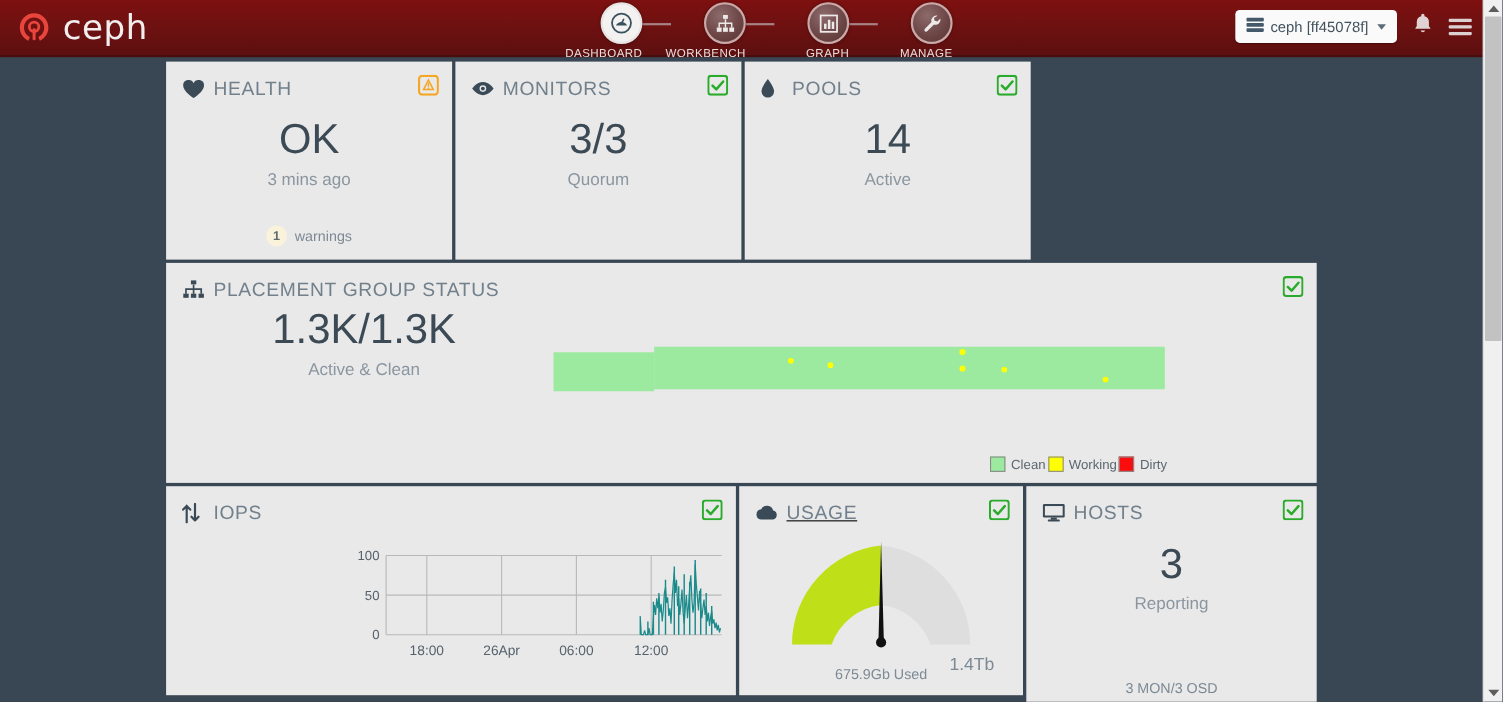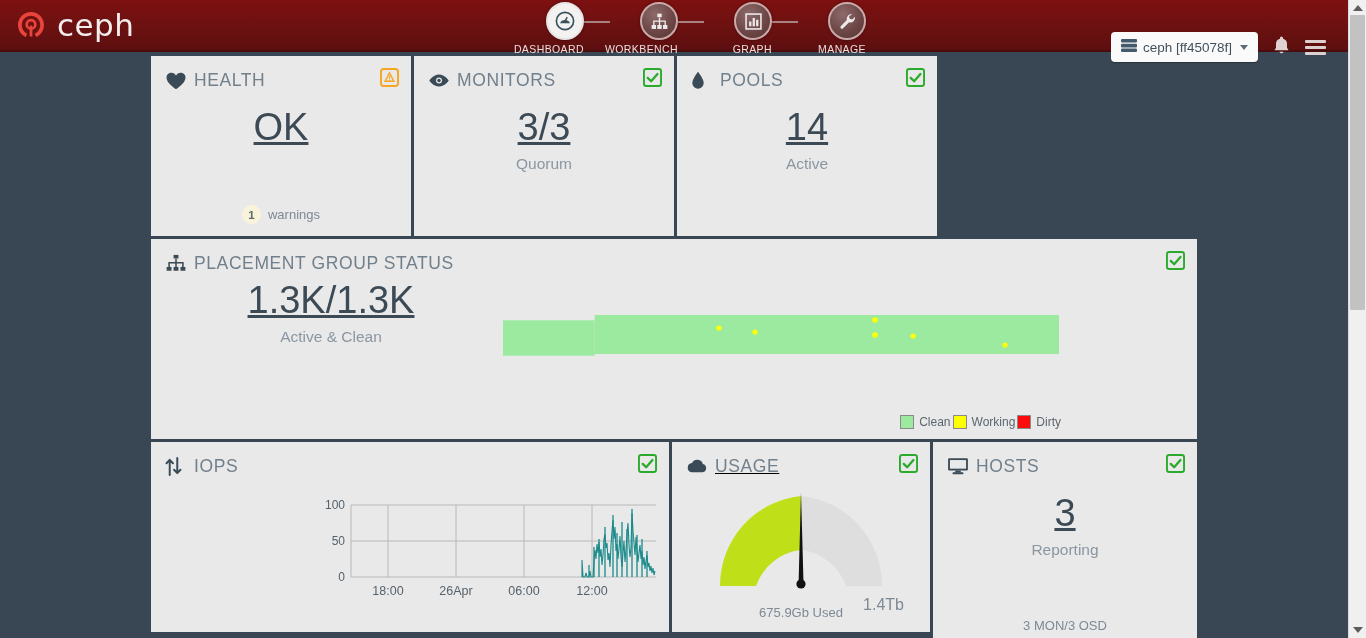--- a/index.html
+++ b/index.html
@@ -36,21 +36,21 @@
   }
   .nav-item.active .nav-circle {
     background: #f4f1f1; border-color: #e9e4e4;
   }
   .nav-label {
     margin-top: 3px; color: #e9dede; font-size: 10.5px; letter-spacing: .4px;
     font-family: "Liberation Sans", sans-serif; white-space: nowrap;
   }
   .nav-conn { width: 26px; height: 2px; background: #a98383; margin-top: 19px; }
 
-  .topbar-right { position: absolute; right: 22px; top: 9px; display: flex; align-items: center; gap: 14px; margin-top: 23px; }
+  .topbar-right { position: absolute; right: 10px; top: 9px; display: flex; align-items: center; gap: 14px; }
   .cluster-select {
     background: #fbfafa; border-radius: 4px; height: 30px;
     display: flex; align-items: center; gap: 6px; padding: 0 10px;
     color: #41525e; font-size: 13.5px; cursor: pointer;
     box-shadow: 0 1px 1px rgba(0,0,0,.3);
   }
   .caret-dn { width: 0; height: 0; border-left: 4px solid transparent; border-right: 4px solid transparent; border-top: 5px solid #5b6b77; margin-left: 2px; }
   .bell { cursor: pointer; }
   .burger { display: flex; flex-direction: column; gap: 3px; cursor: pointer; }
   .burger span { display: block; width: 21px; height: 3px; background: #ddd0d0; border-radius: 1px; }
@@ -64,21 +64,21 @@
     background: #e9e9e9; position: relative;
     padding: 12px 14px 0 14px;
   }
   .card-head { display: flex; align-items: center; height: 24px; }
   .card-icon { width: 22px; margin-right: 7px; display: flex; align-items: center; justify-content: flex-start; flex: none; }
   .card-title { color: #72808c; font-size: 17.5px; letter-spacing: .6px; font-weight: 400; }
   .status-ico { position: absolute; right: 12px; top: 12px; width: 19px; height: 19px; }
 
   .big-value {
     text-align: center; color: #3c4a55; font-size: 38px; font-weight: 400;
-    letter-spacing: 0; line-height: 1; text-decoration: underline;
+    letter-spacing: 0; line-height: 1;
   }
   .sub-value { text-align: center; color: #8b96a0; font-size: 15.5px; margin-top: 9px; }
   .foot-note { position: absolute; left: 0; right: 0; bottom: 12px; text-align: center; color: #7d8994; font-size: 13px; }
   .warn-badge {
     display: inline-flex; align-items: center; gap: 7px;
   }
   .warn-pill {
     background: #faf3dc; color: #5d6b6b; width: 19px; height: 19px; border-radius: 50%;
     font-size: 11.5px; display: inline-flex; align-items: center; justify-content: center; font-weight: 700;
   }
@@ -234,20 +234,21 @@
         </div>
         <span class="status-ico">
           <svg width="19" height="19" viewBox="0 0 20 20">
             <rect x="1" y="1" width="18" height="18" rx="3" fill="none" stroke="#f5a623" stroke-width="2"></rect>
             <path d="M10 5 L14.6 14 H5.4 z" fill="none" stroke="#f5a623" stroke-width="1.5"></path>
             <rect x="9.3" y="8" width="1.4" height="3.4" fill="#f5a623"></rect>
             <rect x="9.3" y="12.1" width="1.4" height="1.4" fill="#f5a623"></rect>
           </svg>
         </span>
         <div class="big-value">OK</div>
+        <div class="sub-value">3 mins ago</div>
         <div class="foot-note">
           <span class="warn-badge">
             <span class="warn-pill">1</span>
             <span>warnings</span>
           </span>
         </div>
       </div>
 
 
       <div class="card">

